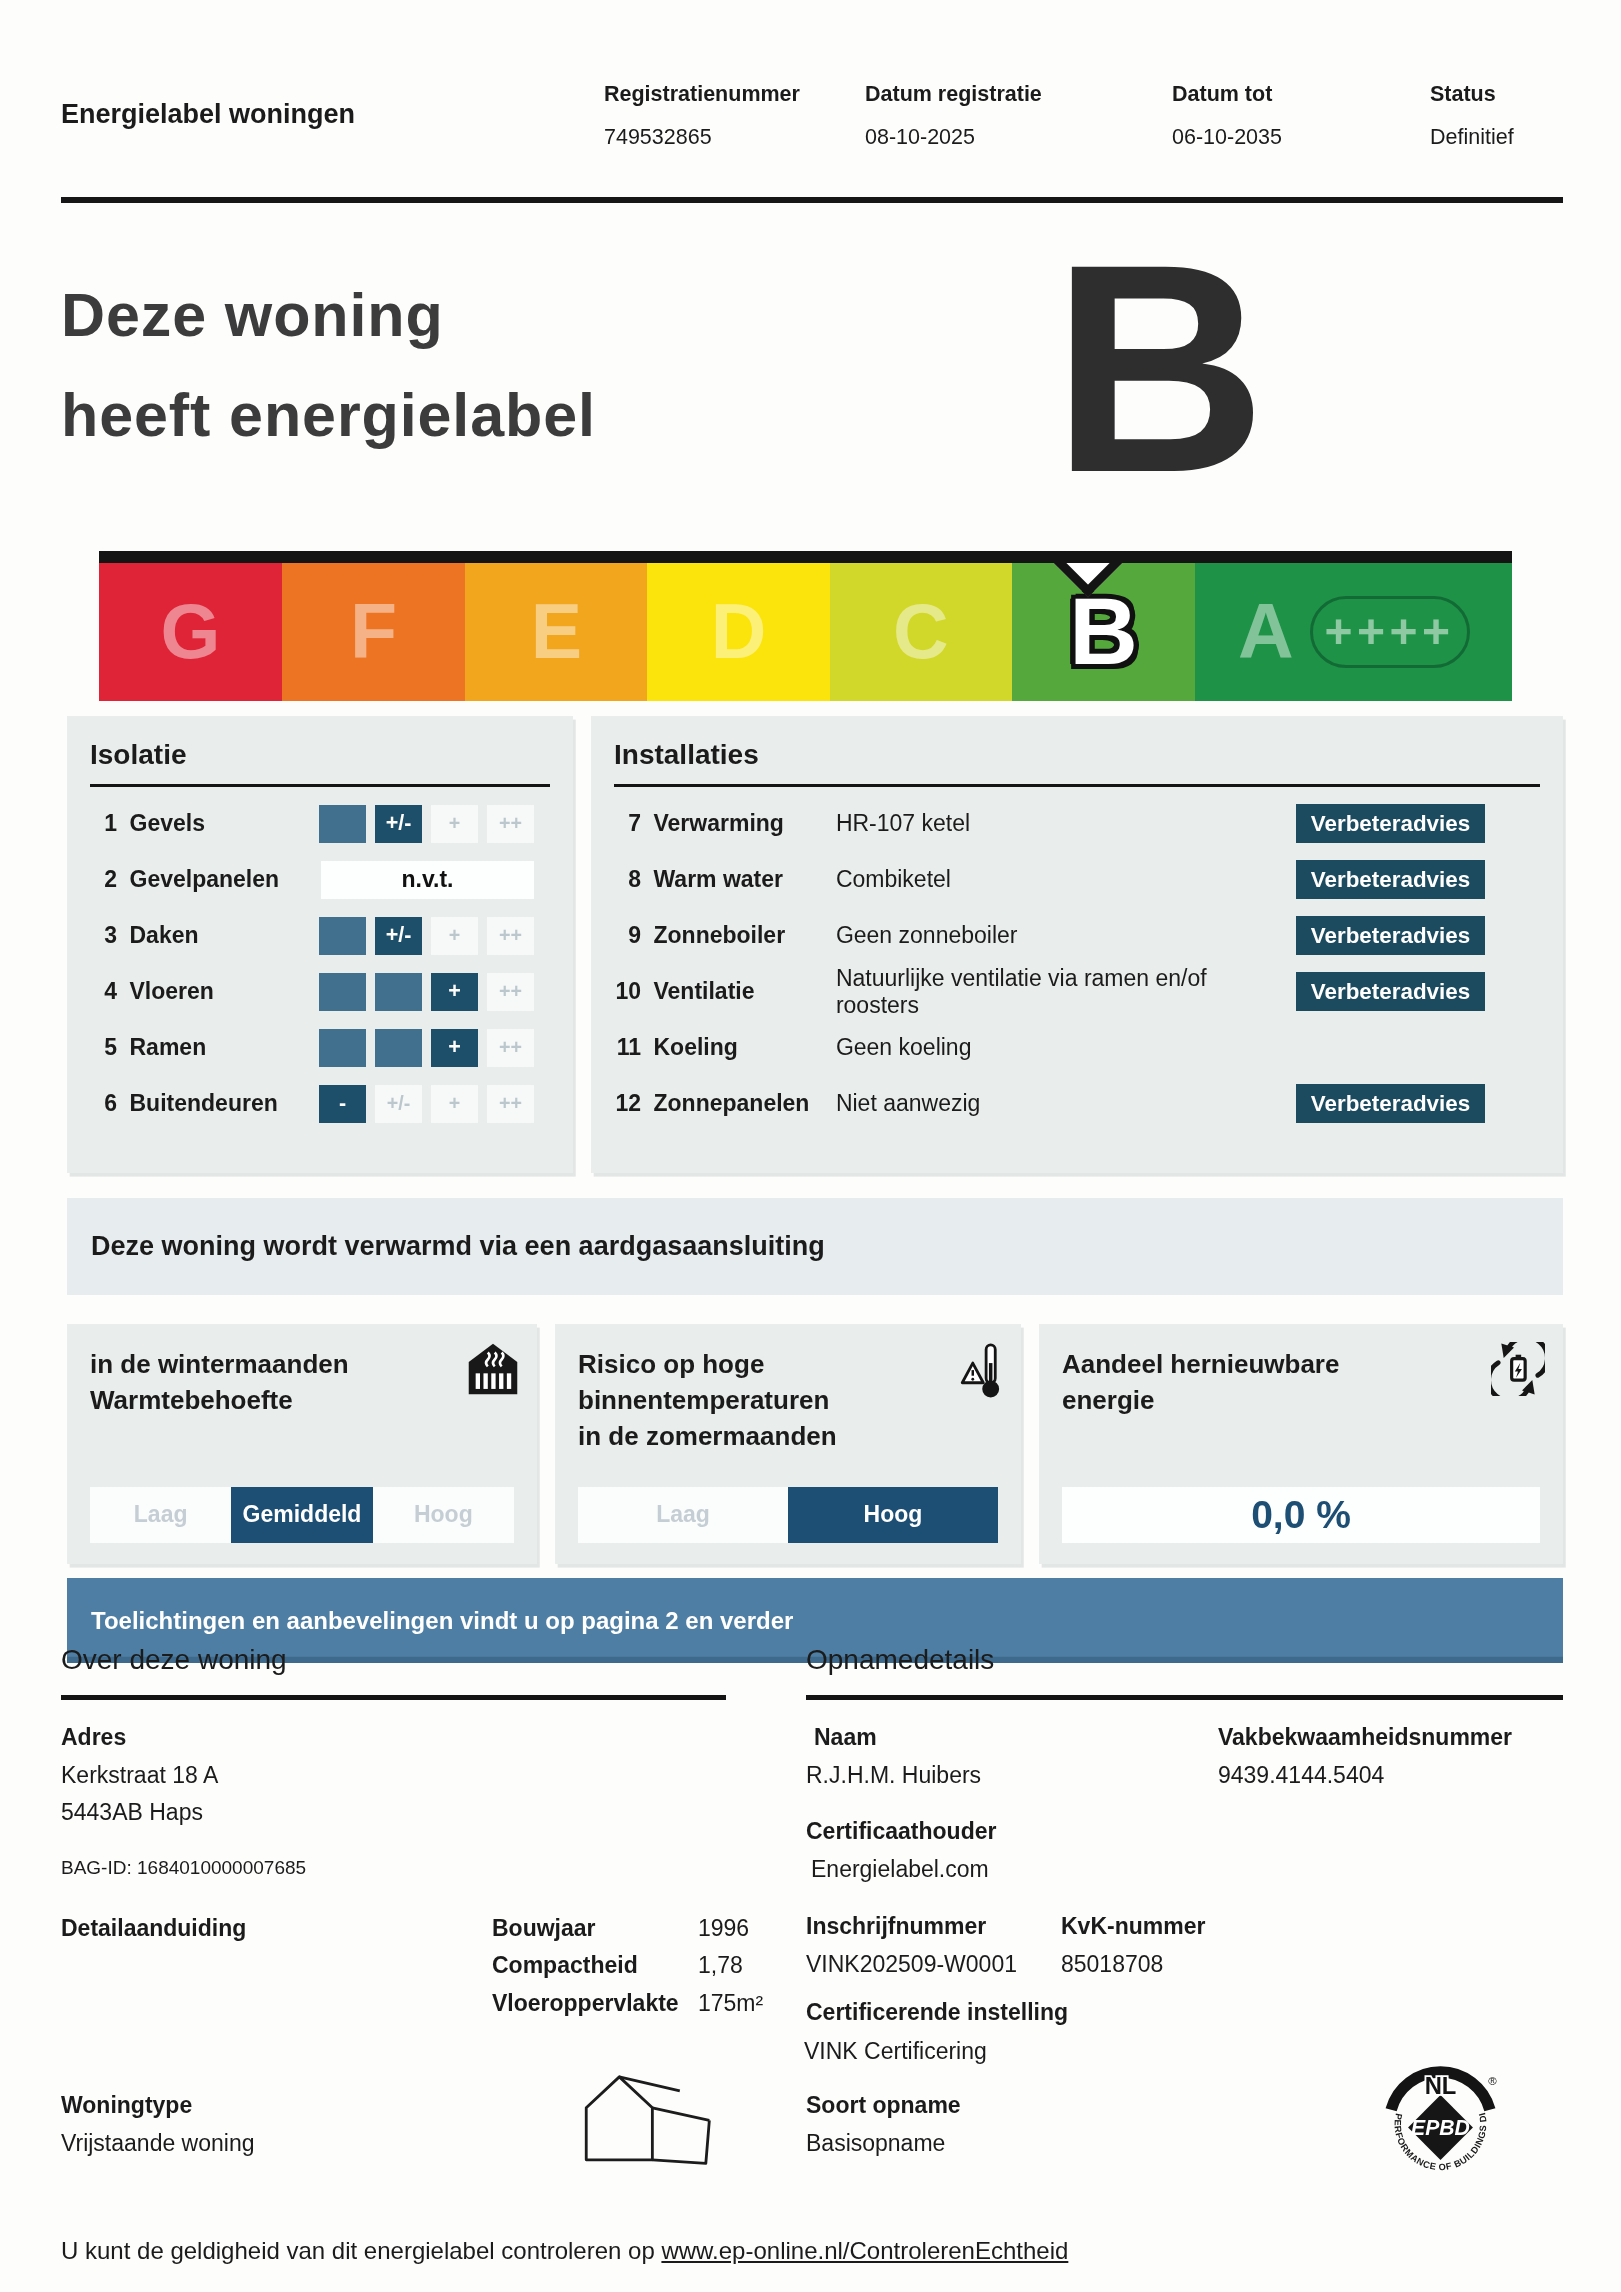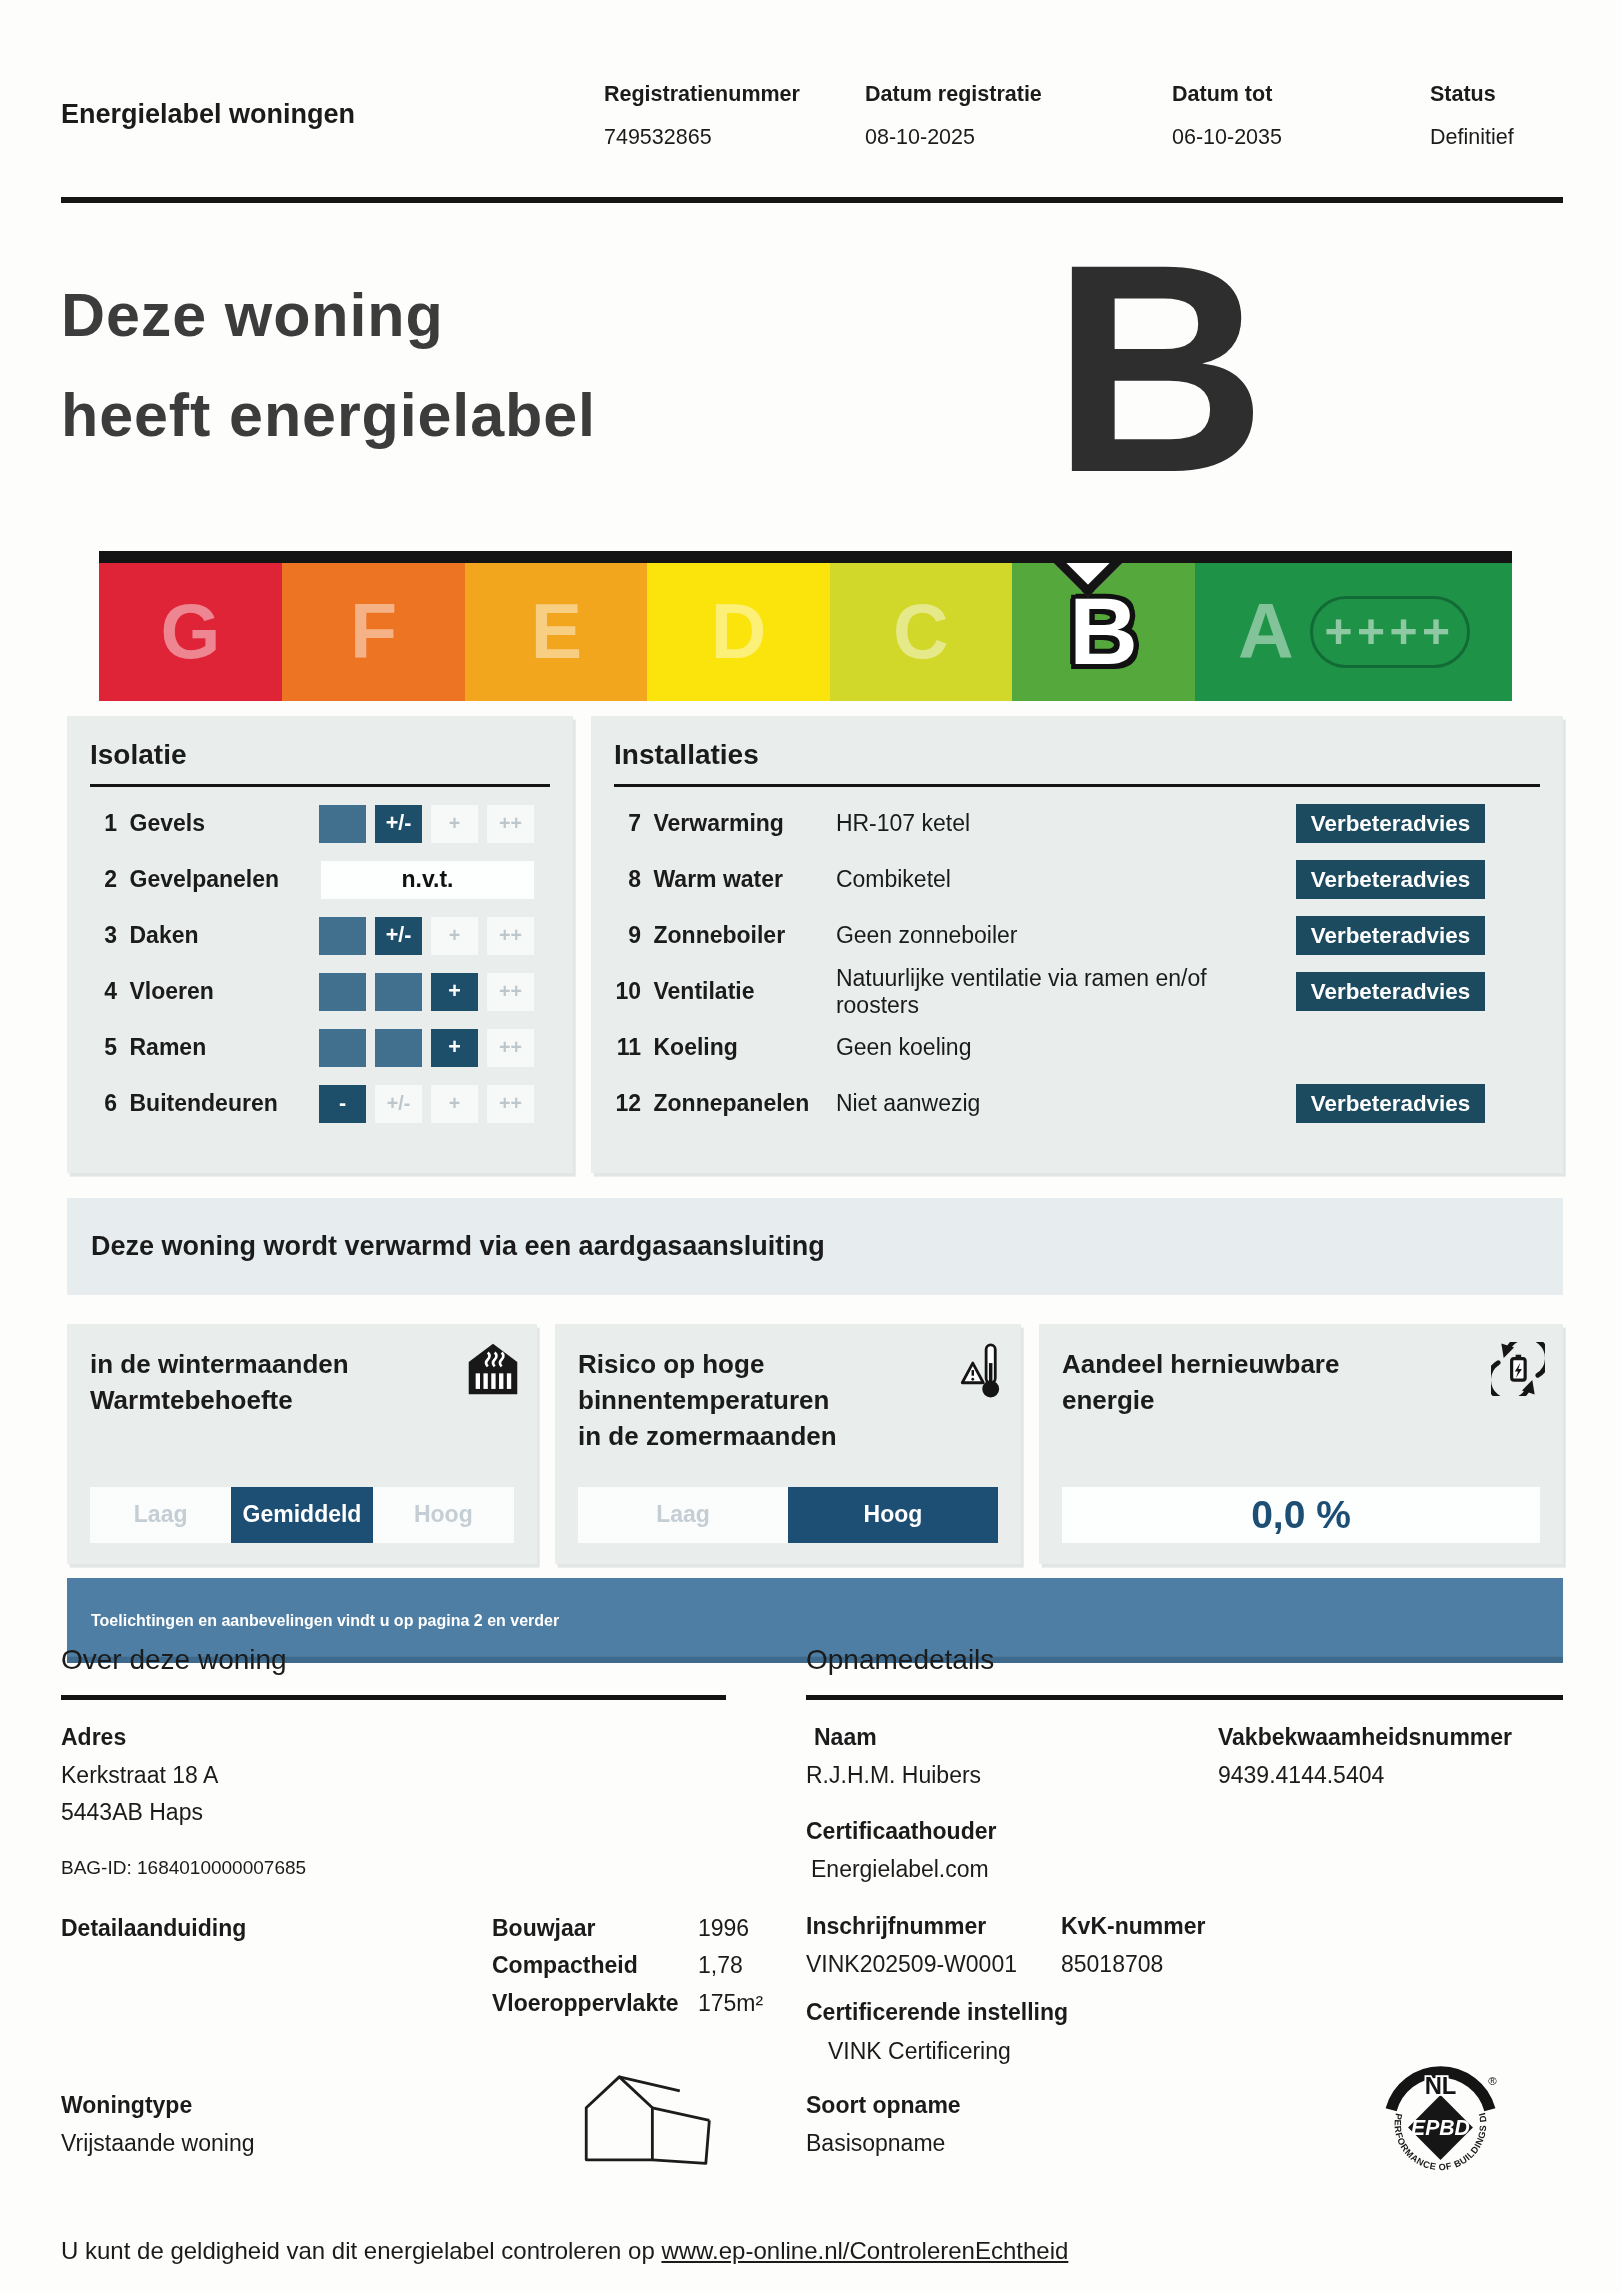--- a/index.html
+++ b/index.html
@@ -70,21 +70,21 @@
   .ibox .icon{position:absolute;top:18px;right:18px;}
   .ctrl{position:absolute;left:23px;right:23px;bottom:21.5px;height:56px;background:#fbfcfc;display:flex;}
   .opt{flex:1;display:flex;align-items:center;justify-content:center;font-size:23px;font-weight:bold;color:#c5ced4;}
   .opt-sel{background:#1d4e74;color:#ffffff;}
   .valuebox{position:absolute;left:23px;right:23px;bottom:21.5px;height:56px;background:#fdfefe;
         display:flex;align-items:center;justify-content:center;font-size:39px;font-weight:bold;color:#1d4e74;}
 
   
   .banner{left:67px;top:1578px;width:1496px;height:85px;background:#4e7ea3;display:flex;align-items:center;
         box-shadow:inset 0 -6.3px 0 rgba(35,70,100,0.35);}
-  .banner div{color:#ffffff;font-size:16px;font-weight:bold;margin-left:24px;}
+  .banner div{color:#ffffff;font-size:24px;font-weight:bold;margin-left:24px;}
 
   
   .sect-h{font-size:28px;font-weight:normal;}
   .underline{height:4.5px;background:#141414;}
   .lbl{font-size:23px;font-weight:bold;}
   .val{font-size:23px;}
   .small{font-size:19px;}
 
   .footer{left:61px;top:2237px;font-size:24px;}
   .footer .link{text-decoration:underline;}
@@ -368,21 +368,21 @@
   <div class="abs val" style="left:806px;top:1762px;">R.J.H.M. Huibers</div>
   <div class="abs lbl" style="left:1218px;top:1724px;">Vakbekwaamheidsnummer</div>
   <div class="abs val" style="left:1218px;top:1762px;">9439.4144.5404</div>
   <div class="abs lbl" style="left:806px;top:1818px;">Certificaathouder</div>
   <div class="abs val" style="left:811px;top:1856px;">Energielabel.com</div>
   <div class="abs lbl" style="left:806px;top:1913px;">Inschrijfnummer</div>
   <div class="abs lbl" style="left:1061px;top:1913px;">KvK-nummer</div>
   <div class="abs val" style="left:806px;top:1951px;">VINK202509-W0001</div>
   <div class="abs val" style="left:1061px;top:1951px;">85018708</div>
   <div class="abs lbl" style="left:806px;top:1999px;">Certificerende instelling</div>
-  <div class="abs val" style="left:828px;top:2038px;">VINK Certificering</div>
+  <div class="abs val" style="left:804px;top:2038px;">VINK Certificering</div>
   <div class="abs lbl" style="left:806px;top:2092px;">Soort opname</div>
   <div class="abs val" style="left:806px;top:2130px;">Basisopname</div>
 
   <div class="abs" style="left:1377px;top:2064px;">
     <svg width="127" height="127" viewBox="0 0 144 144">
       <defs>
         <path id="ringpath" d="M 22 54 A 52 52 0 1 0 122 54"></path>
       </defs>
       <path d="M 16 52 A 58 58 0 0 1 128 52" stroke="#141414" stroke-width="13" fill="none"></path>
       <text font-family="Liberation Sans, sans-serif" font-size="10.5" font-weight="bold" fill="#1a1a1a" letter-spacing="0.6">

